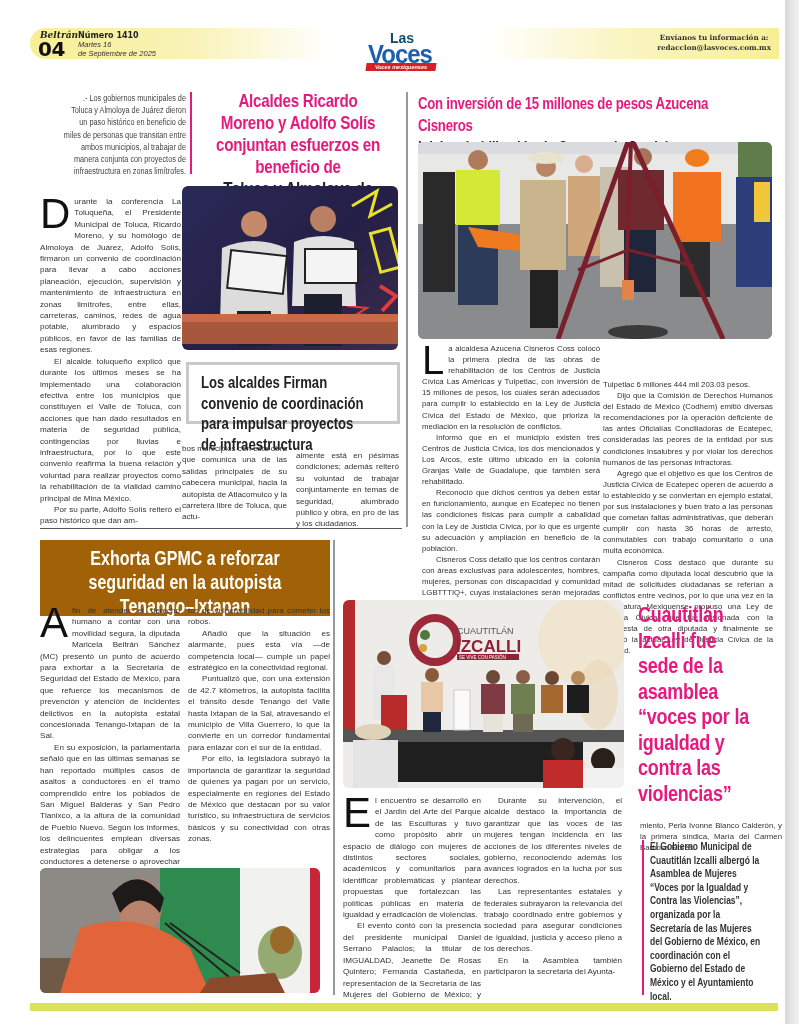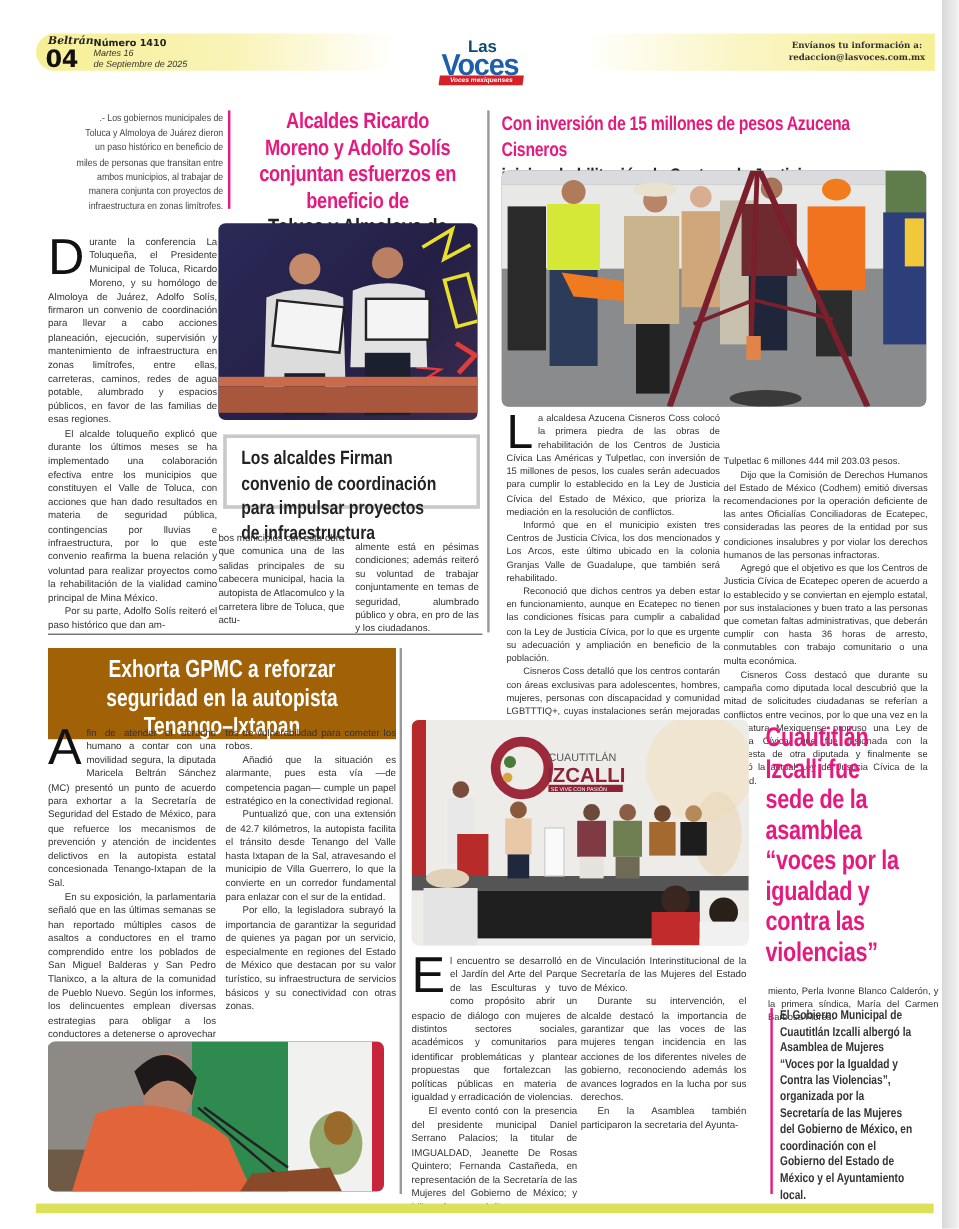--- a/index.html
+++ b/index.html
@@ -208,21 +208,21 @@
 
 <div class="abs a3-title-box">
   <div class="a3-title">Exhorta GPMC a reforzar seguridad en la autopista Tenango–Ixtapan</div>
 </div>
 <div class="abs a3-col1 body-text">
   <p class="first"><span class="dropcap">A</span><span>fin de atender el derecho humano a contar con una movilidad segura, la diputada Maricela Beltrán Sánchez (MC) presentó un punto de acuerdo para exhortar a la Secretaría de Seguridad del Estado de México, para que refuerce los mecanismos de prevención y atención de incidentes delictivos en la autopista estatal concesionada Tenango-Ixtapan de la Sal.</span></p>
   <p>En su exposición, la parlamentaria señaló que en las últimas semanas se han reportado múltiples casos de asaltos a conductores en el tramo comprendido entre los poblados de San Miguel Balderas y San Pedro Tlanixco, a la altura de la comunidad de Pueblo Nuevo. Según los informes, los delincuentes emplean diversas estrategias para obligar a los conductores a detenerse o aprovechar momen-</p>
 </div>
 <div class="abs a3-col2 body-text">
   <p class="first">tos de vulnerabilidad para cometer los robos.</p>
-  <p>Añadió que la situación es alarmante, pues esta vía —de competencia pagan— cumple un papel estratégico en la conectividad regional.</p>
+  <p>Añadió que la situación es alarmante, pues esta vía —de competencia local— cumple un papel estratégico en la conectividad regional.</p>
   <p>Puntualizó que, con una extensión de 42.7 kilómetros, la autopista facilita el tránsito desde Tenango del Valle hasta Ixtapan de la Sal, atravesando el municipio de Villa Guerrero, lo que la convierte en un corredor fundamental para enlazar con el sur de la entidad.</p>
   <p>Por ello, la legisladora subrayó la importancia de garantizar la seguridad de quienes ya pagan por un servicio, especialmente en regiones del Estado de México que destacan por su valor turístico, su infraestructura de servicios básicos y su conectividad con otras zonas.</p>
 </div>
 <div class="abs a3-photo">
   <svg width="280" height="125" viewBox="0 0 280 125">
     <rect x="0" y="0" width="120" height="125" fill="#8d8a86"></rect>
     <rect x="0" y="90" width="120" height="35" fill="#6e5a45"></rect>
     <rect x="120" y="0" width="80" height="125" fill="#2e8a4f"></rect>
     <rect x="200" y="0" width="80" height="125" fill="#f1f1ef"></rect>
     <rect x="270" y="0" width="10" height="125" fill="#c8243a"></rect>
@@ -283,22 +283,22 @@
   </svg>
 </div>
 
 <div class="abs a4-title headline pink">Cuautitlán Izcalli fue sede de la asamblea “voces por la igualdad y contra las violencias”</div>
 
 <div class="abs a4-col1 body-text">
   <p class="first"><span class="dropcap">E</span><span>l encuentro se desarrolló en el Jardín del Arte del Parque de las Esculturas y tuvo como propósito abrir un espacio de diálogo con mujeres de distintos sectores sociales, académicos y comunitarios para identificar problemáticas y plantear propuestas que fortalezcan las políticas públicas en materia de igualdad y erradicación de violencias.</span></p>
   <p>El evento contó con la presencia del presidente municipal Daniel Serrano Palacios; la titular de IMGUALDAD, Jeanette De Rosas Quintero; Fernanda Castañeda, en representación de la Secretaría de las Mujeres del Gobierno de México; y Liliana Arroyo, subdirectora</p>
 </div>
 <div class="abs a4-col2 body-text">
-  <p class="first">de Vinculación Interinstitucional de la Secretaría de las Mujeres del Estado de México.</p>
   <p>Durante su intervención, el alcalde destacó la importancia de garantizar que las voces de las mujeres tengan incidencia en las acciones de los diferentes niveles de gobierno, reconociendo además los avances logrados en la lucha por sus derechos.</p>
+  <p>Las representantes estatales y federales subrayaron la relevancia del trabajo coordinado entre gobiernos y sociedad para asegurar condiciones de igualdad, justicia y acceso pleno a los derechos.</p>
   <p>En la Asamblea también participaron la secretaria del Ayunta-</p>
 </div>
 <div class="abs a4-col3 body-text">
   <p class="first">miento, Perla Ivonne Blanco Calderón, y la primera síndica, María del Carmen Barbosa Flores.</p>
 </div>
 <div class="abs a4-quote-bar"></div>
 <div class="abs a4-quote">El Gobierno Municipal de Cuautitlán Izcalli albergó la Asamblea de Mujeres “Voces por la Igualdad y Contra las Violencias”, organizada por la Secretaría de las Mujeres del Gobierno de México, en coordinación con el Gobierno del Estado de México y el Ayuntamiento local.</div>
 
 <div class="abs footer-bar"></div>
 

